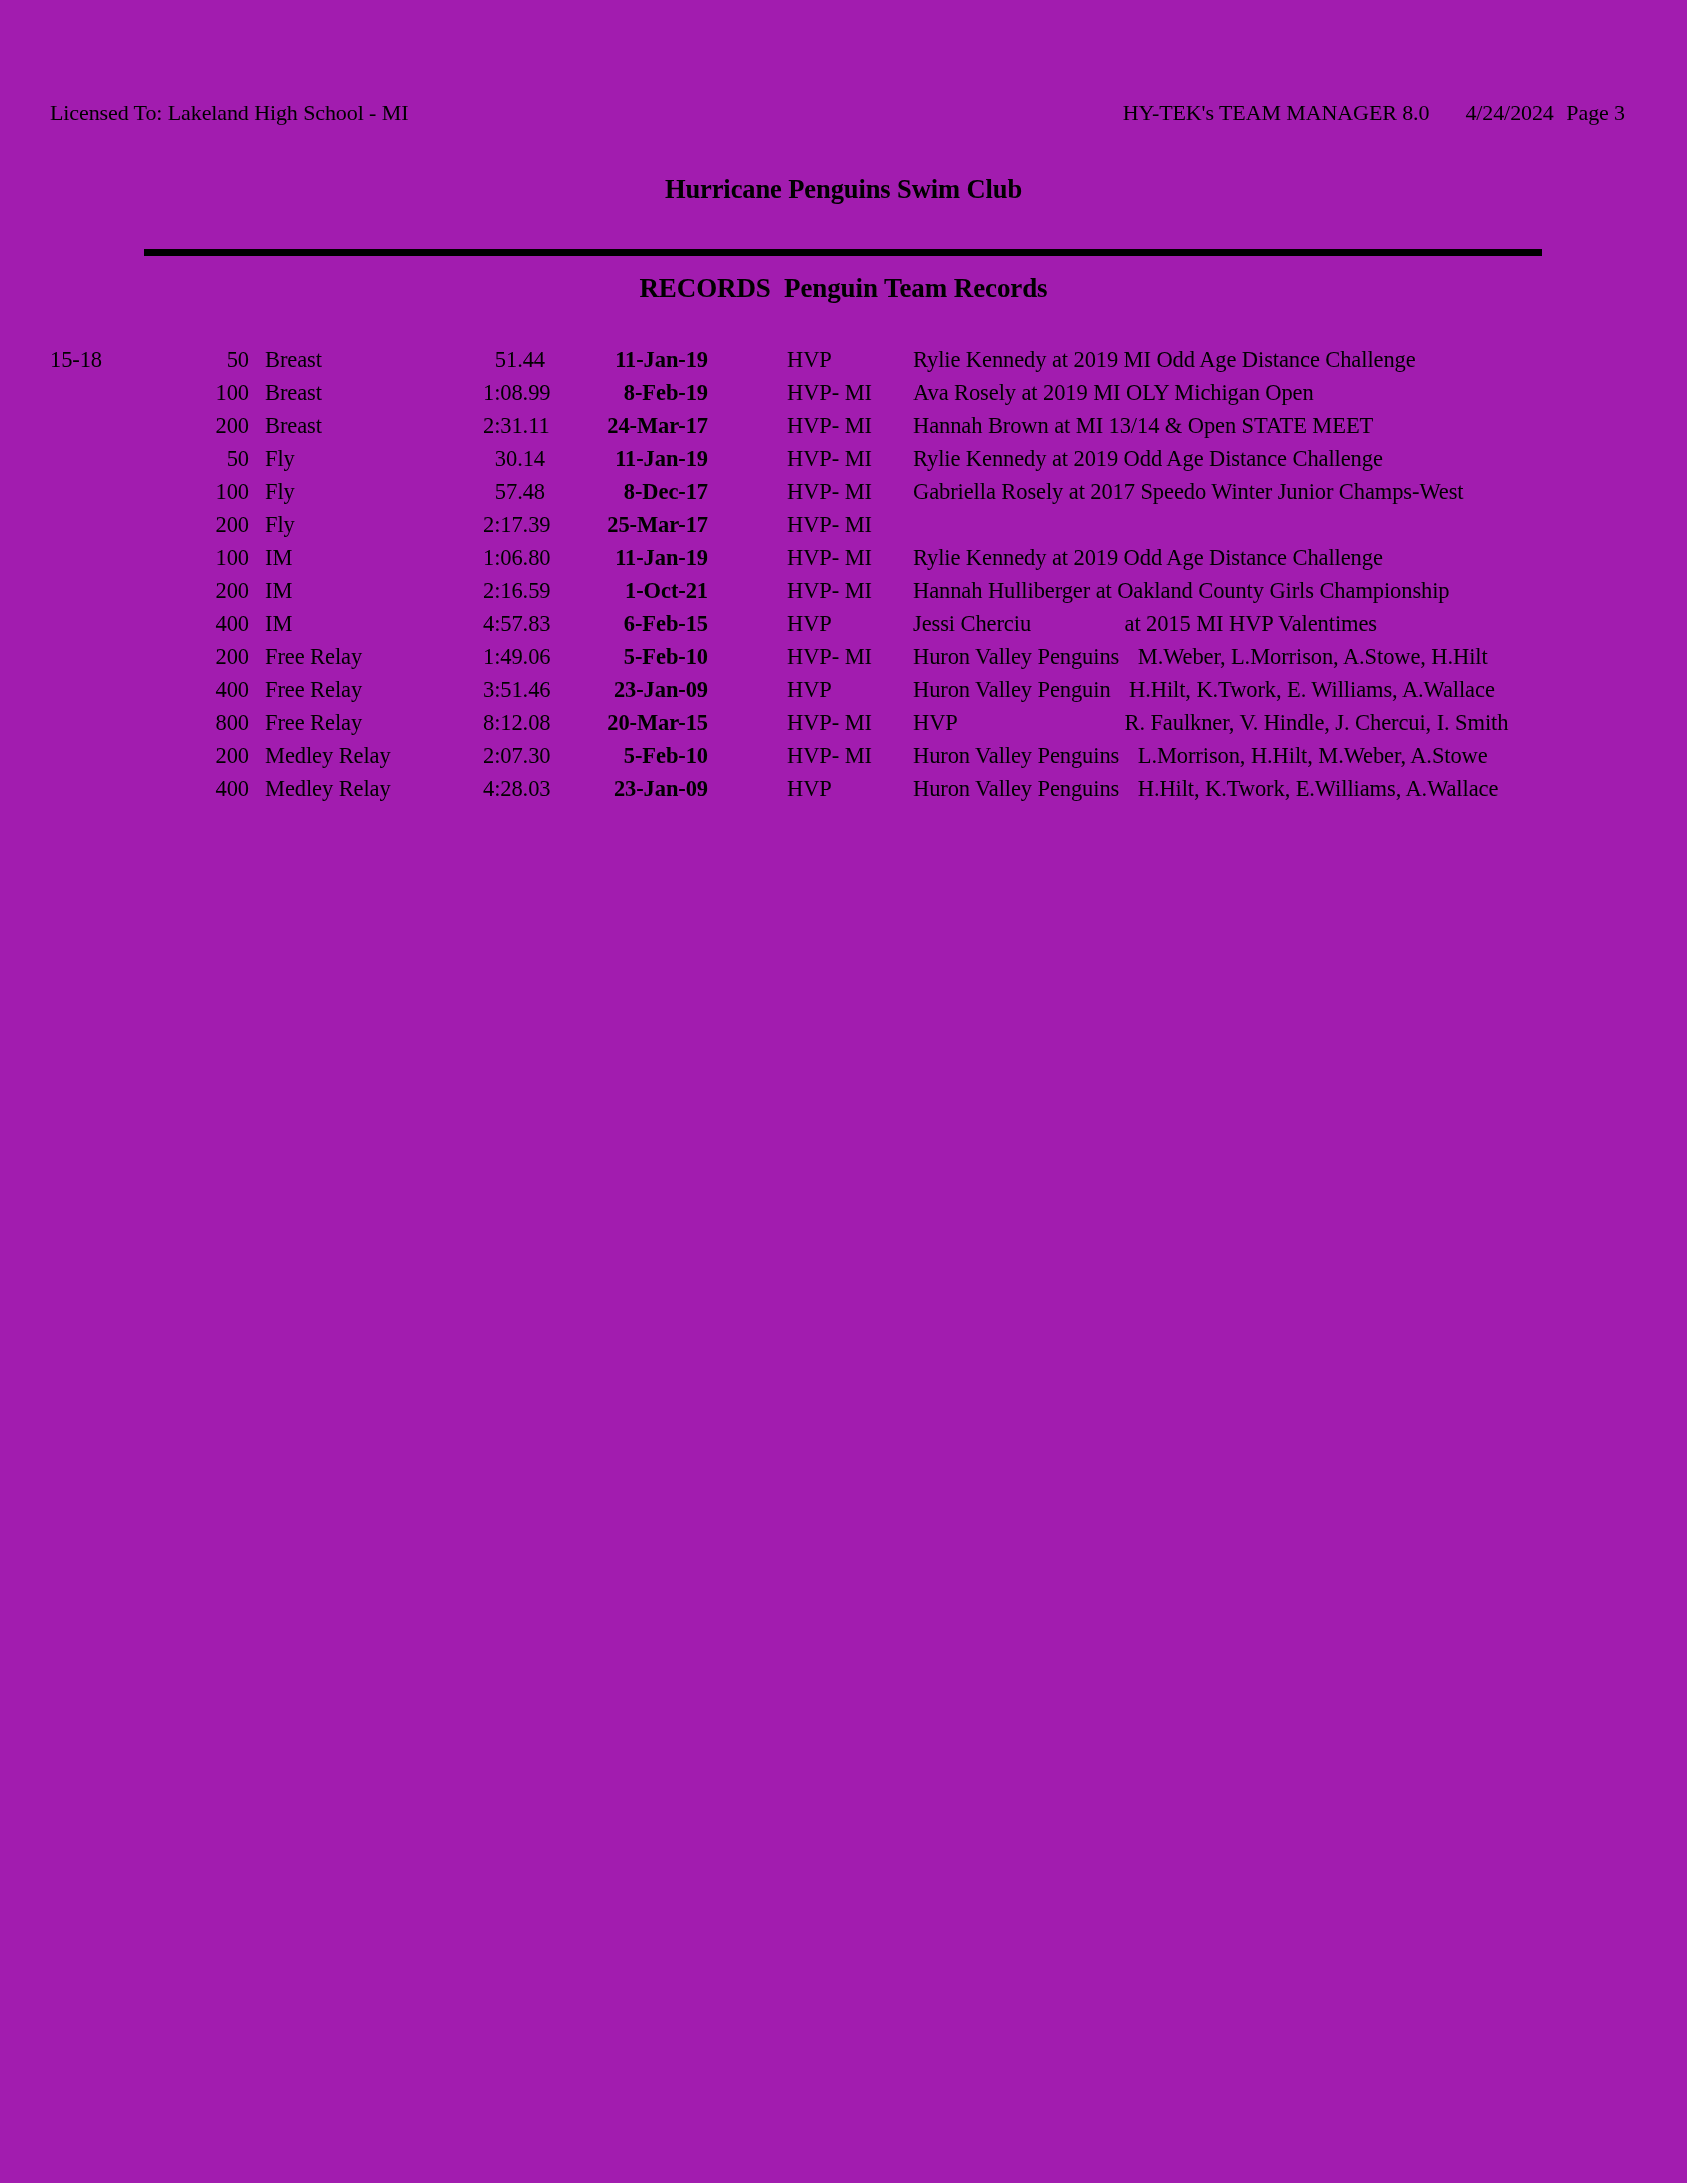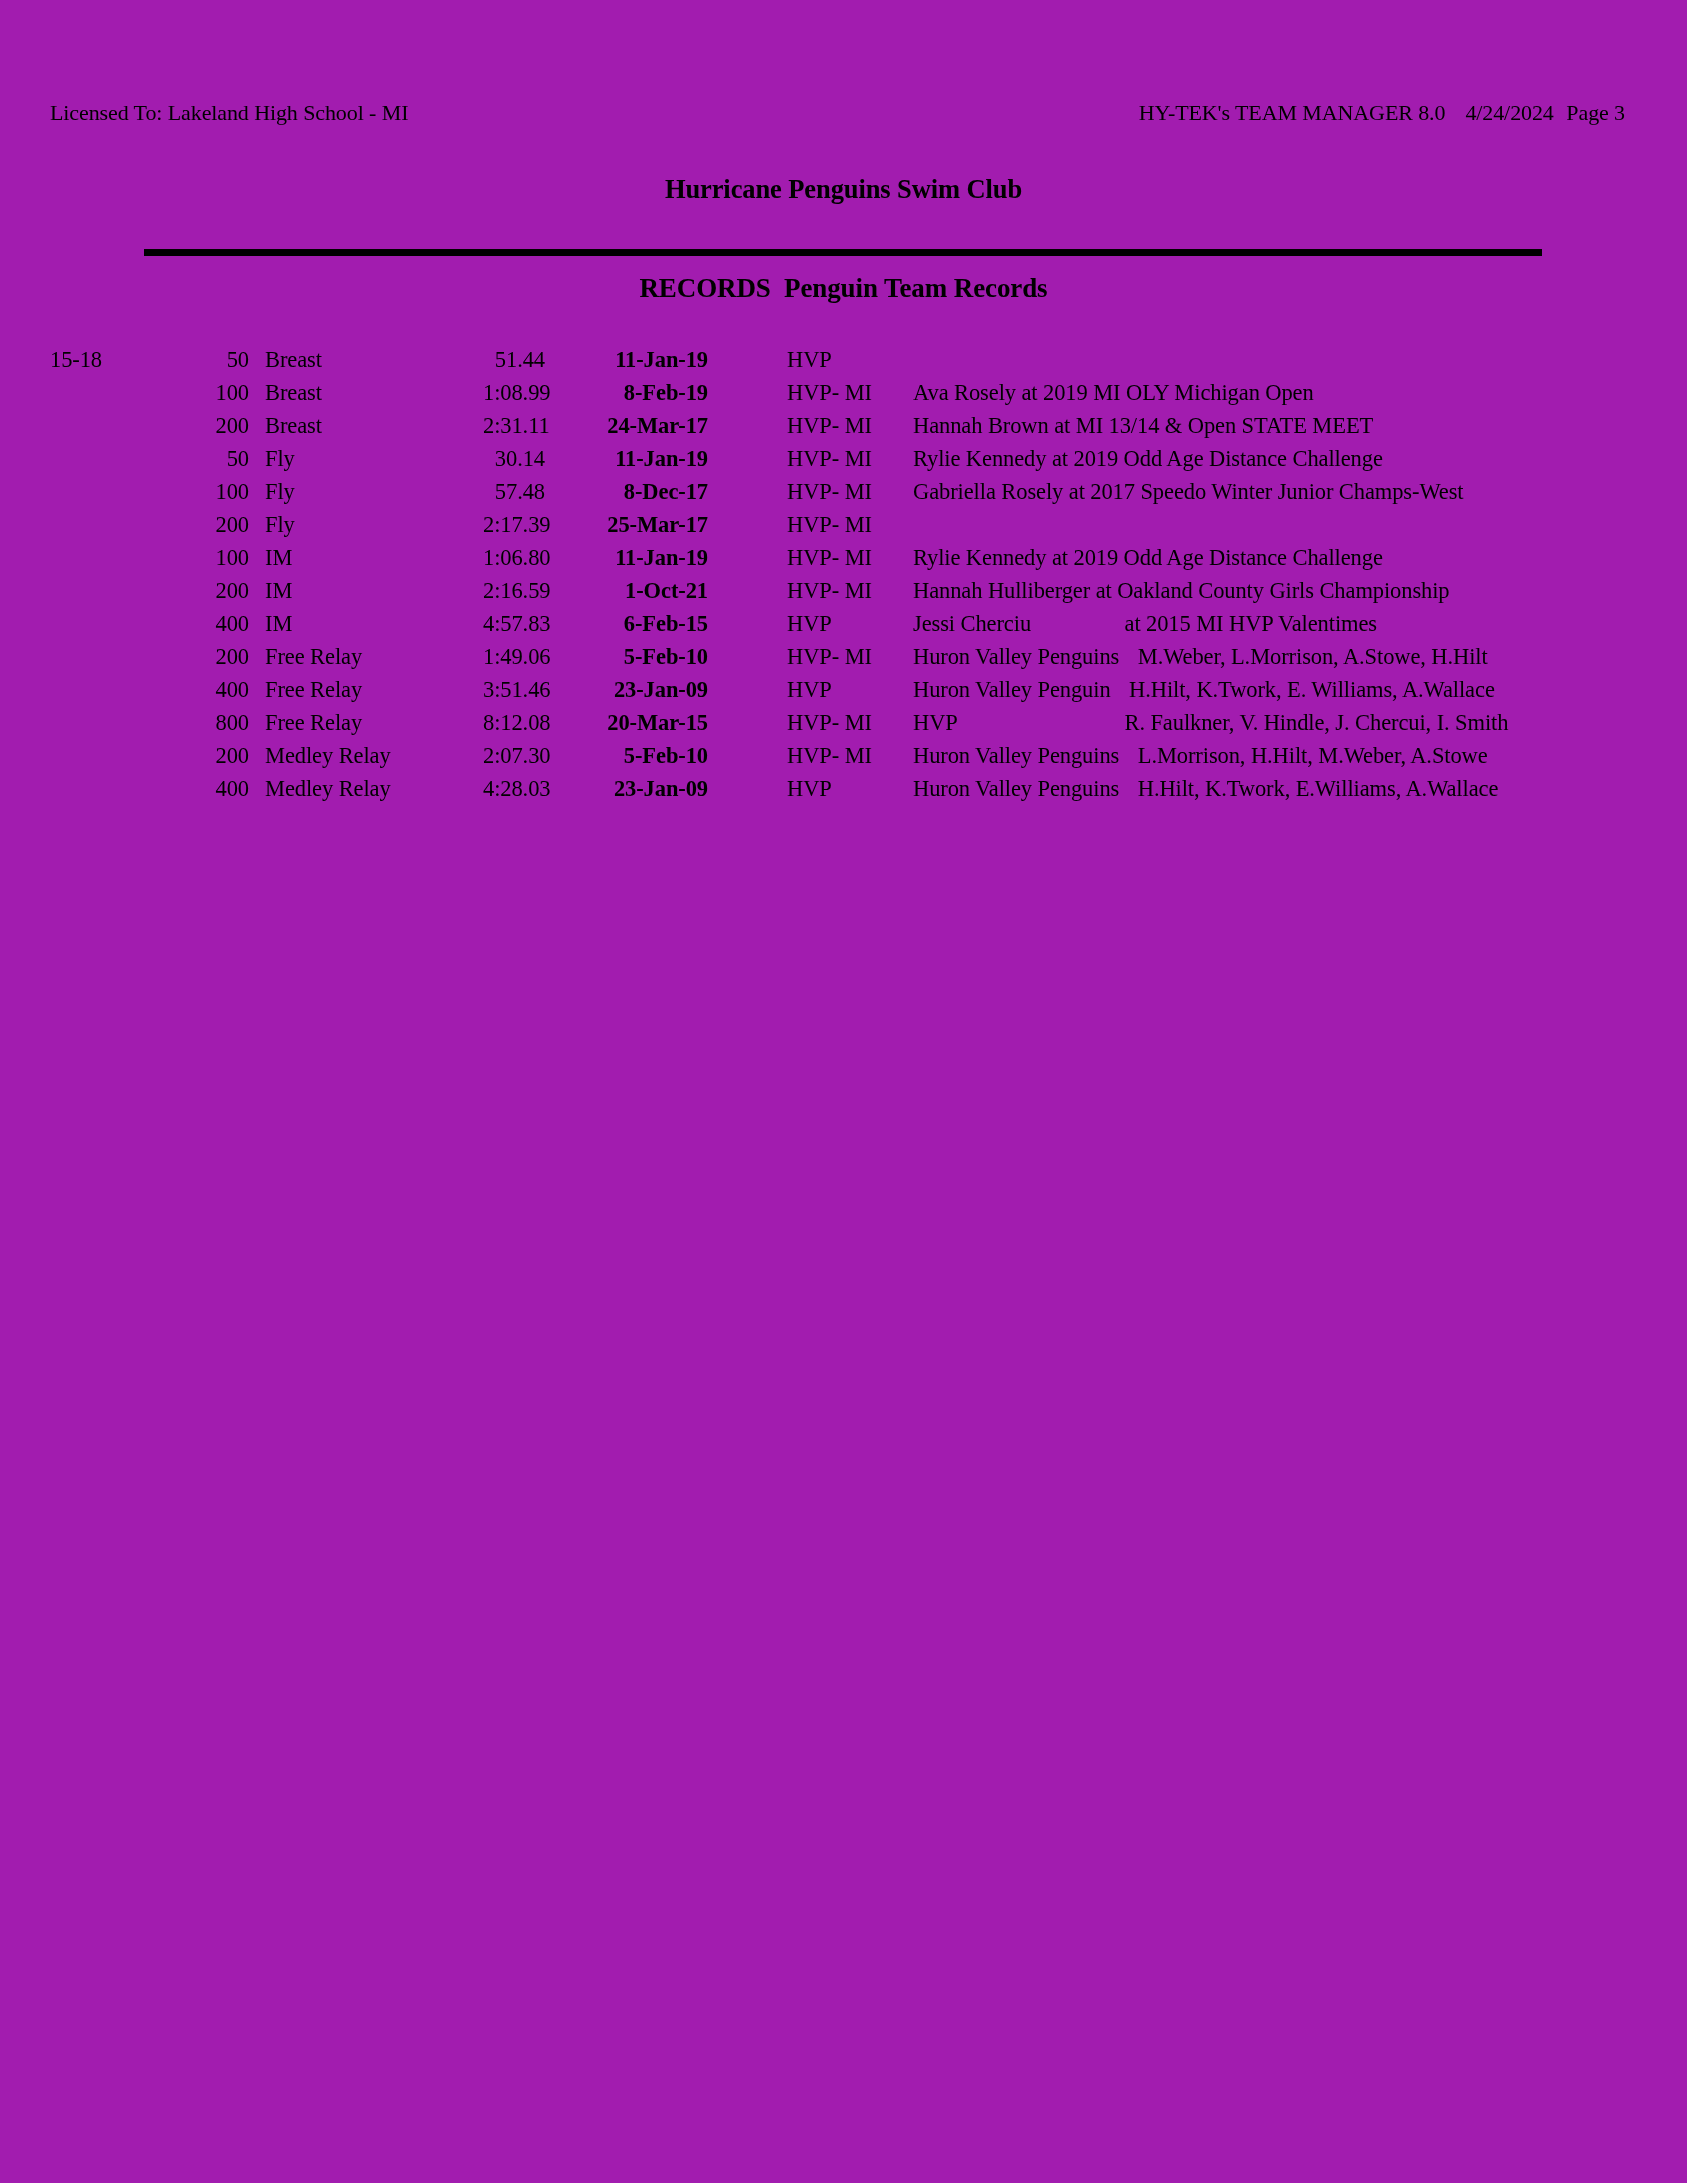--- a/index.html
+++ b/index.html
@@ -20,21 +20,21 @@
     font-size: 22px; line-height: 28px;
     white-space: nowrap;
   }
   .hdr-right {
     position: absolute;
     right: 62px; top: 99px;
     font-size: 22px; line-height: 28px;
     display: flex; gap: 0;
     white-space: nowrap;
   }
-  .hdr-right .app-name { margin-right: 20px; }
+  .hdr-right .app-name { margin-right: 36px; }
   .hdr-right .report-date { margin-right: 12.6px; }
   
   .club-title {
     position: absolute;
     left: 0; right: 0; top: 164px;
     margin: 8px;
     text-align: center;
     font-size: 26.5px; font-weight: bold; line-height: 34px;
   }
   .rule {
@@ -97,20 +97,21 @@
   </h2>
 
   <div class="records">
       <div class="row">
       <span class="c-age">15-18</span>
       <span class="c-dist">50</span>
       <span class="c-stroke">Breast</span>
       <span class="c-time">51.44</span>
       <span class="c-date">11-Jan-19</span>
       <span class="c-tag">HVP</span>
+      <span class="c-holder">Rylie Kennedy at 2019 MI Odd Age Distance Challenge</span>
       <span class="c-members"></span>
     </div>
       <div class="row">
       <span class="c-age"></span>
       <span class="c-dist">100</span>
       <span class="c-stroke">Breast</span>
       <span class="c-time">1:08.99</span>
       <span class="c-date">8-Feb-19</span>
       <span class="c-tag">HVP- MI</span>
       <span class="c-holder">Ava Rosely at 2019 MI OLY Michigan Open</span>

